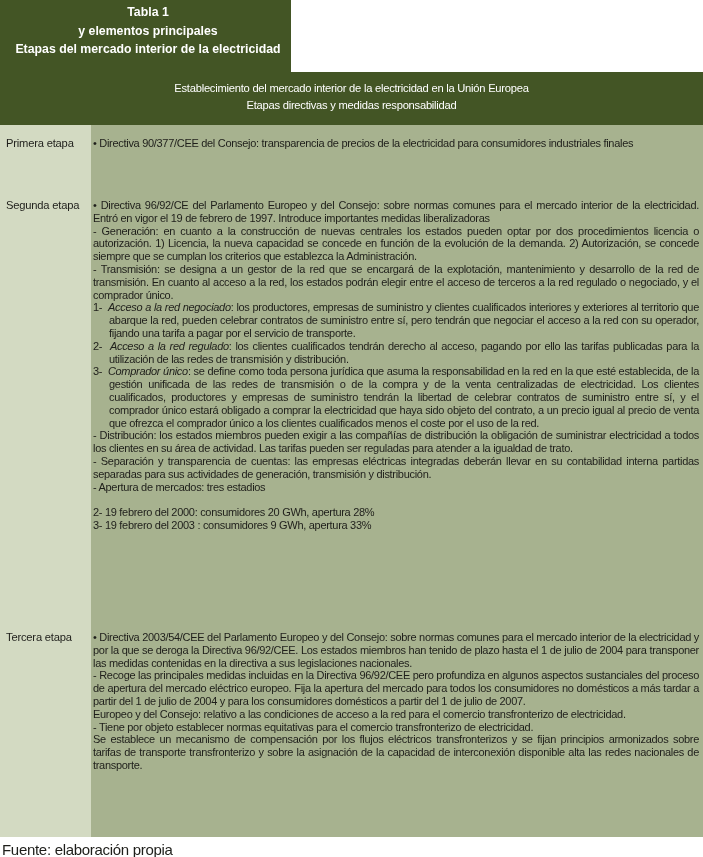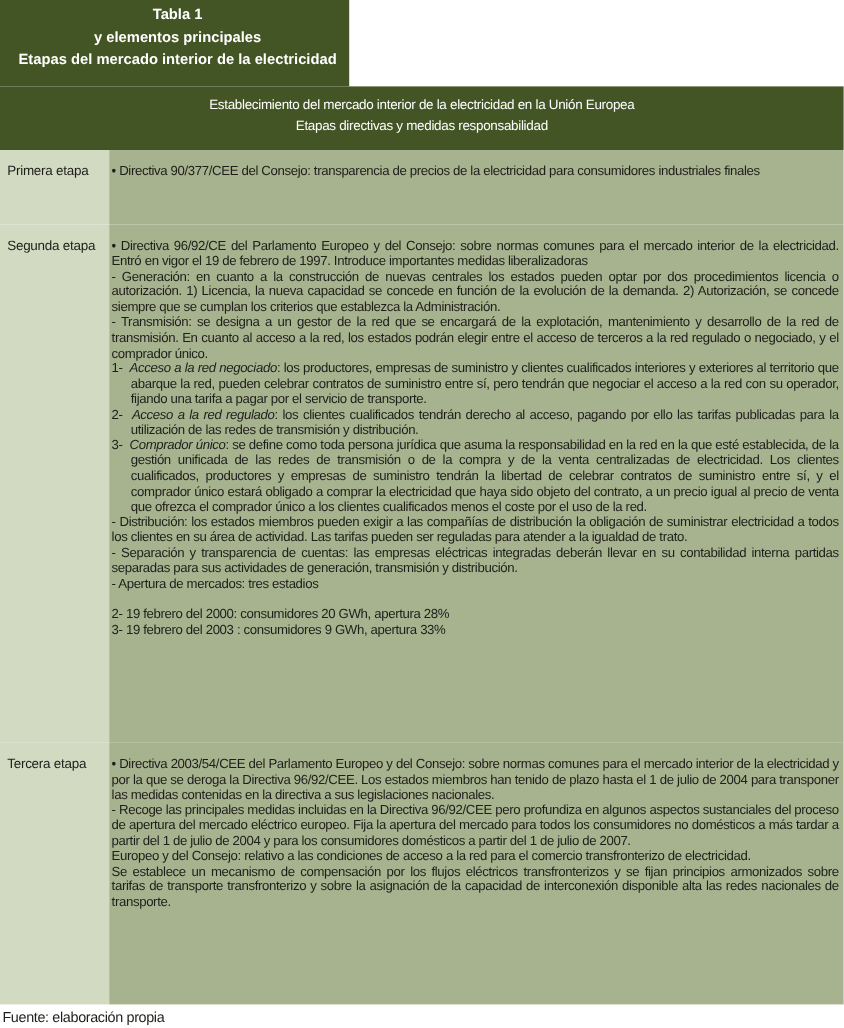--- a/index.html
+++ b/index.html
@@ -18,21 +18,21 @@
   .stage { width: 91px; background: #d3dac2; font-size: 11.2px; line-height: 12.8px;
            padding: 12px 0 0 6px; box-sizing: border-box; letter-spacing: -0.2px; white-space: nowrap; }
   .content { width: 612px; background: #a7b28f; font-size: 11px; line-height: 12.8px;
              padding: 12px 4px 0 2px; box-sizing: border-box; letter-spacing: -0.3px; text-align: justify; }
   .content p { margin: 0; }
   .content .ind { padding-left: 16px; text-indent: -16px; }
   .content .blank { height: 12.8px; }
   .r1 { height: 62px; }
   .r2 { height: 432px; }
   .r3 { height: 218px; }
-  .source { position: absolute; left: 2px; top: 841px; font-size: 12px; letter-spacing: -0.3px; }
+  .source { position: absolute; left: 2px; top: 841px; font-size: 15px; letter-spacing: -0.3px; }
 </style>
 </head>
 <body>
 
 <div class="title-box">
   <div>Tabla 1</div>
   <div>y elementos principales</div>
   <div>Etapas del mercado interior de la electricidad</div>
 </div>
 
@@ -66,18 +66,19 @@
       <p>3- 19 febrero del 2003 : consumidores 9 GWh, apertura 33%</p>
     </div>
   </div>
 
   <div class="row r3">
     <div class="stage">Tercera etapa</div>
     <div class="content">
       <p>• Directiva 2003/54/CEE del Parlamento Europeo y del Consejo: sobre normas comunes para el mercado interior de la electricidad y por la que se deroga la Directiva 96/92/CEE. Los estados miembros han tenido de plazo hasta el 1 de julio de 2004 para transponer las medidas contenidas en la directiva a sus legislaciones nacionales.</p>
       <p>- Recoge las principales medidas incluidas en la Directiva 96/92/CEE pero profundiza en algunos aspectos sustanciales del proceso de apertura del mercado eléctrico europeo. Fija la apertura del mercado para todos los consumidores no domésticos a más tardar a partir del 1 de julio de 2004 y para los consumidores domésticos a partir del 1 de julio de 2007.</p>
       <p>Europeo y del Consejo: relativo a las condiciones de acceso a la red para el comercio transfronterizo de electricidad.</p>
+      <p>- Tiene por objeto establecer normas equitativas para el comercio transfronterizo de electricidad.</p>
       <p>Se establece un mecanismo de compensación por los flujos eléctricos transfronterizos y se fijan principios armonizados sobre tarifas de transporte transfronterizo y sobre la asignación de la capacidad de interconexión disponible alta las redes nacionales de transporte.</p>
     </div>
   </div>
 </div>
 
 <div class="source">Fuente: elaboración propia</div>
 
 </body></html>

